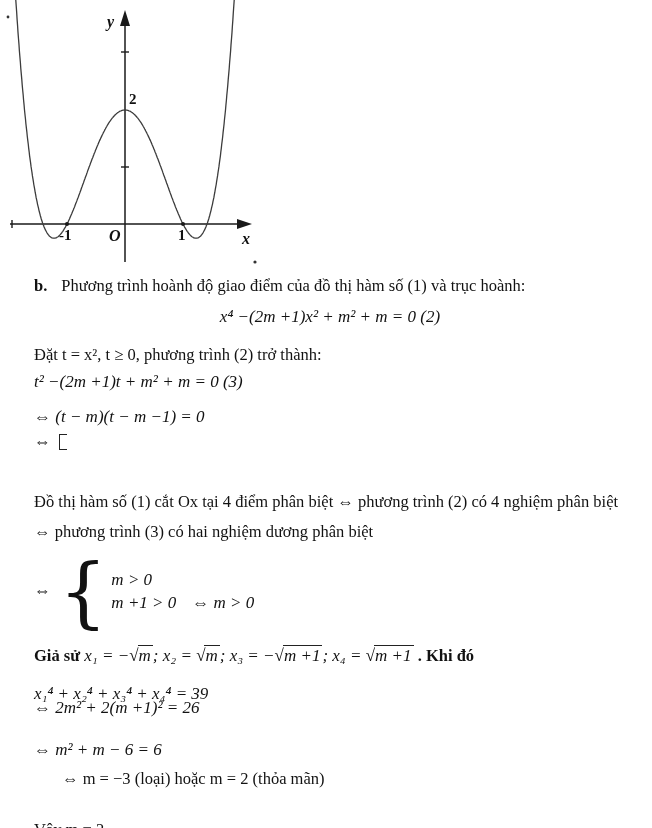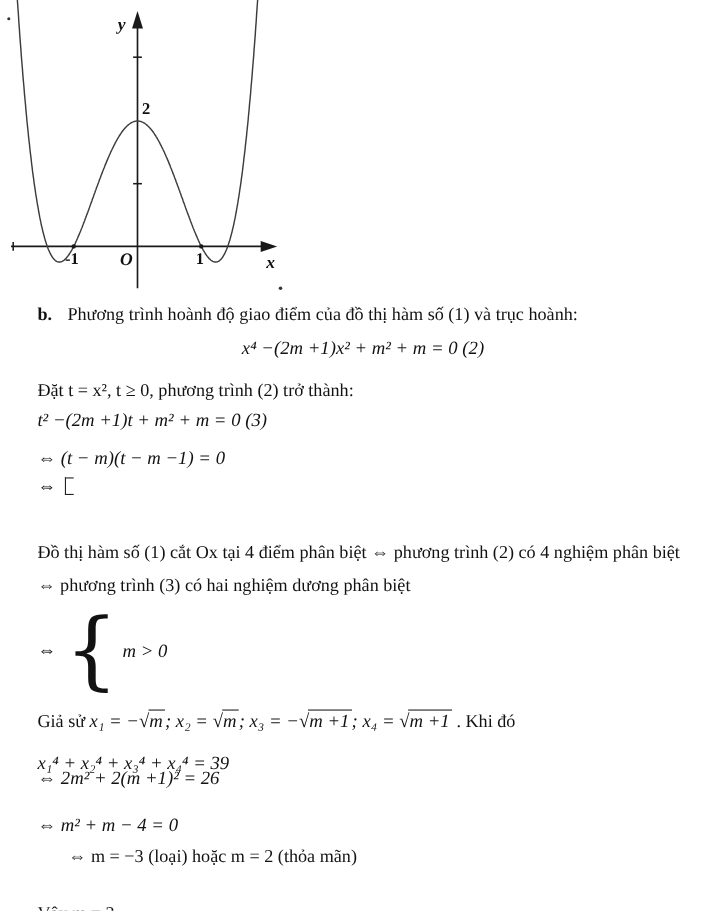--- a/index.html
+++ b/index.html
@@ -5,21 +5,21 @@
   * { margin:0; padding:0; box-sizing:border-box; }
   html,body { width:652px; height:828px; background:#ffffff; }
   body {
     position:relative;
     font-family:"Liberation Serif","DejaVu Serif",serif;
     color:#121212;
     overflow:hidden;
   }
   .line { position:absolute; left:34px; font-size:16.5px; white-space:nowrap; }
   .math { font-style:italic; font-size:17px; }
-  .upright { font-style:normal; }
+  .upright { font-style:normal;font-weight:bold; }
   .centered { left:0; width:652px; text-align:center; padding-left:8px; }
   .marker { font-weight:bold; margin-right:14px; }
 
   
   .struct { position:absolute; left:34px; display:flex; align-items:center; }
   .arrow { font-size:17px; margin-right:8px; font-style:normal; }
   .sq-bracket {
     width:8px; align-self:stretch; margin:2px 0;
     border-left:1.6px solid #222; border-top:1.6px solid #222; border-bottom:1.6px solid #222;
     margin-right:7px;
@@ -89,28 +89,29 @@
 
 <div class="line" style="top:492px;">Đồ thị hàm số (1) cắt Ox tại 4 điểm phân biệt ⇔ phương trình (2) có 4 nghiệm phân biệt</div>
 
 <div class="line" style="top:522px;">⇔ phương trình (3) có hai nghiệm dương phân biệt</div>
 
 <div class="struct" style="top:556px;">
   <span class="arrow">⇔</span>
   <span class="brace">{</span>
   <div class="rows">
     <div class="row">m &gt; 0</div>
+    <div class="row"><span>m +1 &gt; 0</span><span class="rhs">⇔ m &gt; 0</span></div>
   </div>
 </div>
 
 <div class="line" style="top:646px;">
   <span class="upright">Giả sử </span><span class="math">x₁ = −</span><span class="math sqrt-sign">√</span><span class="math rad">m</span><span class="math">; x₂ = </span><span class="math sqrt-sign">√</span><span class="math rad">m</span><span class="math">; x₃ = −</span><span class="math sqrt-sign">√</span><span class="math rad">m +1</span><span class="math">; x₄ = </span><span class="math sqrt-sign">√</span><span class="math rad">m +1</span><span class="upright"> . Khi đó</span>
 </div>
 
 <div class="line math" style="top:684px;">x₁⁴ + x₂⁴ + x₃⁴ + x₄⁴ = 39</div>
 
 <div class="line math" style="top:698px;">⇔ 2m² + 2(m +1)² = 26</div>
 
-<div class="line math" style="top:740px;">⇔ m² + m − 4 = 0</div>
+<div class="line math" style="top:740px;">⇔ m² + m − 6 = 6</div>
 
 <div class="line" style="top:769px;margin-left:28px;">⇔ m = −3 (loại) hoặc m = 2 (thỏa mãn)</div>
 
 <div class="line" style="top:800px;margin-top:20px;">Vậy m = 2.</div>
 
 </body></html>

